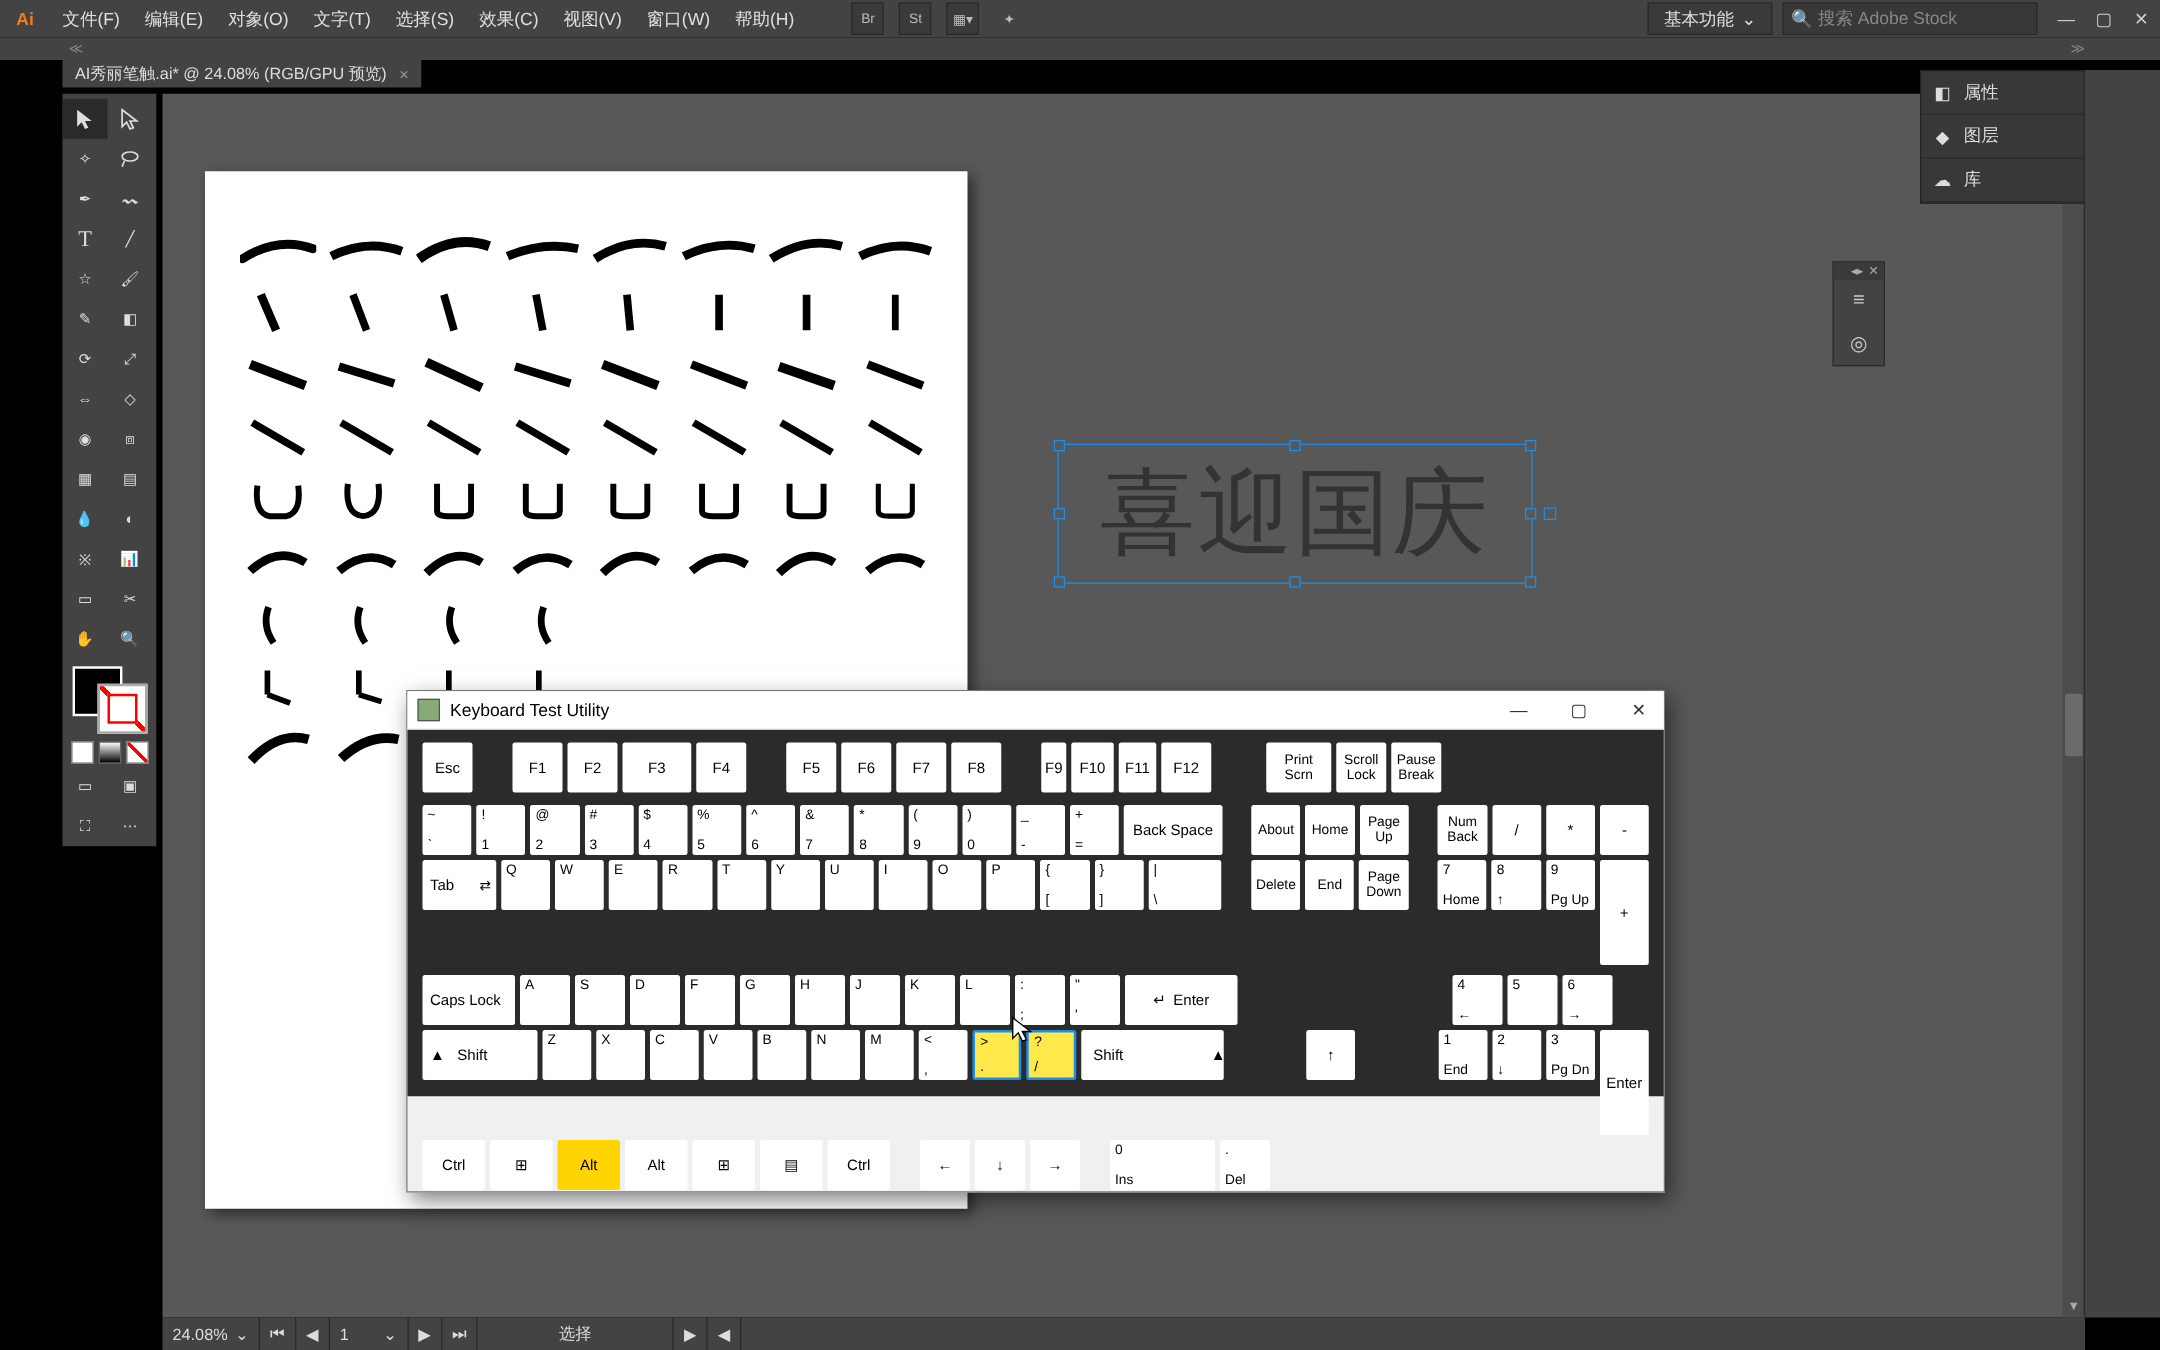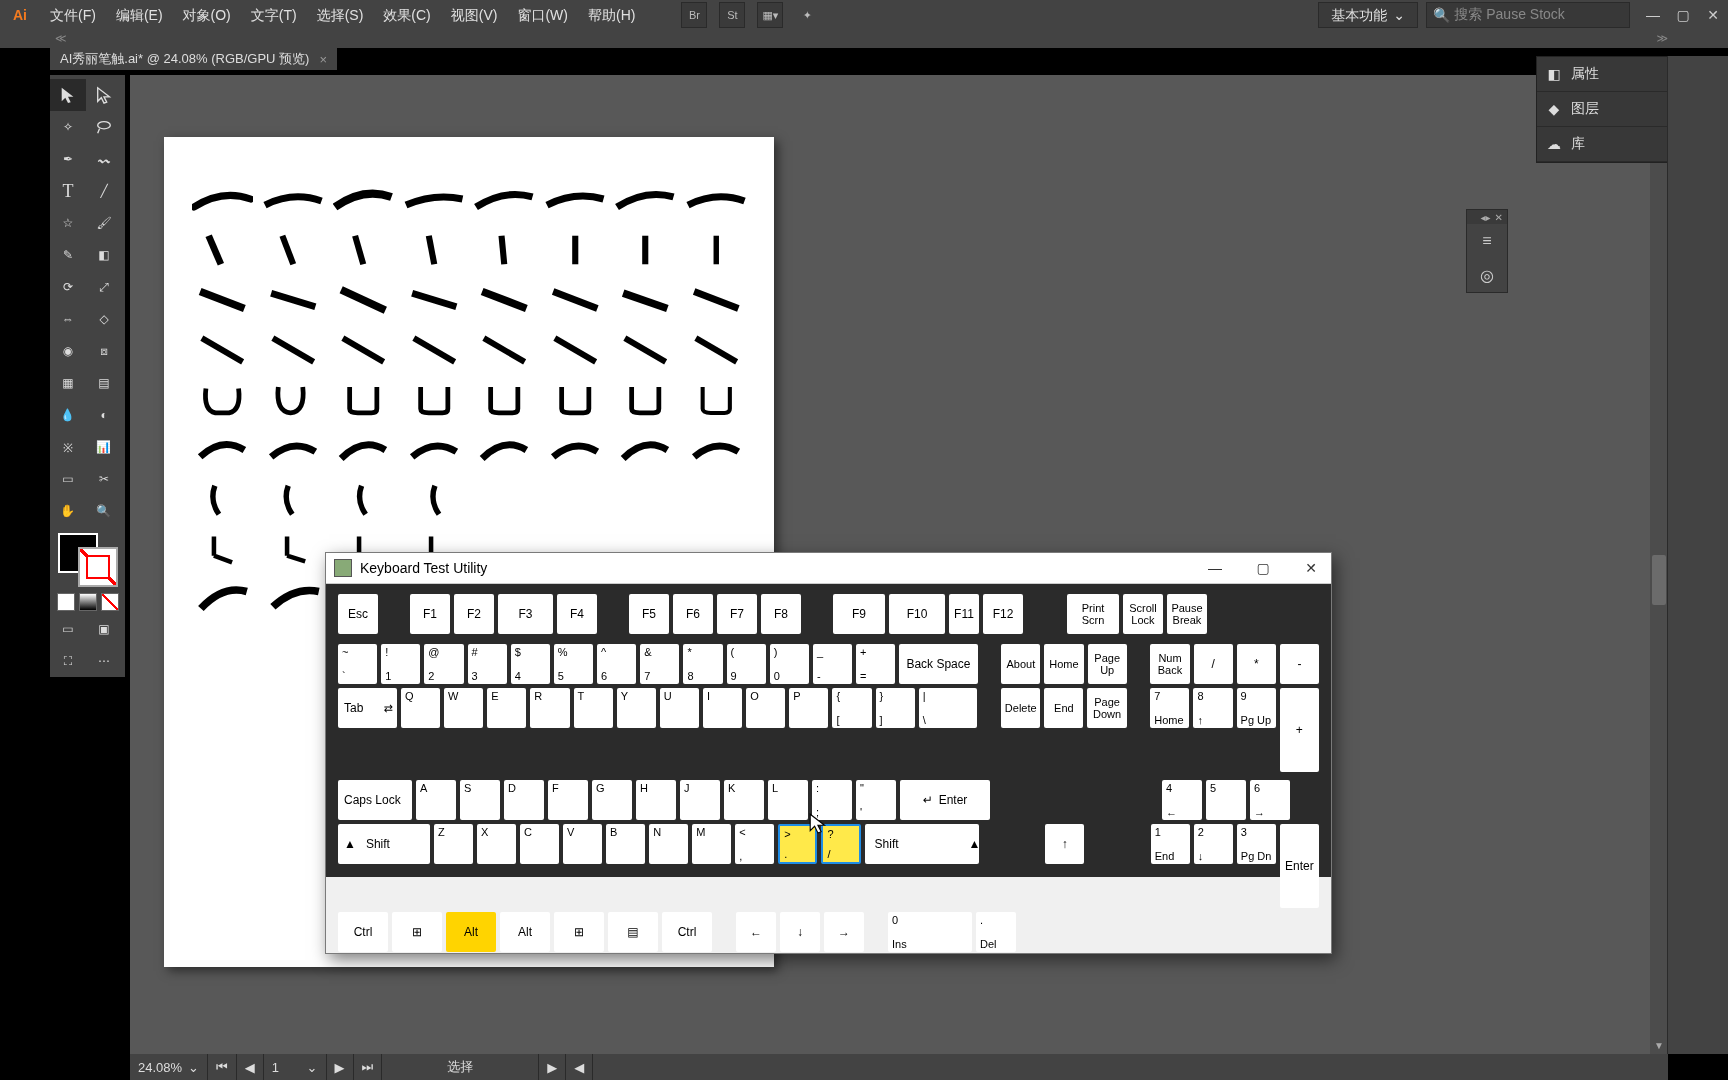--- a/index.html
+++ b/index.html
@@ -101,21 +101,21 @@
   <div class="menu-item">帮助(H)</div>
   <div style="width:30px"></div>
   <div class="mb-icon">Br</div>
   <div class="mb-icon">St</div>
   <div class="mb-icon">▦▾</div>
   <div class="mb-icon" style="border:none;background:none">✦</div>
   <div class="mb-dropdown">
       <span>基本功能</span>
       <span>⌄</span>
     </div>
-  <div class="search-stock"><span>🔍</span>&nbsp;<span>搜索 Pause Stock</span></div>
+  <div class="search-stock"><span>🔍</span>&nbsp;<span>搜索 Adobe Stock</span></div>
   <div class="win-btn">—</div>
   <div class="win-btn">▢</div>
   <div class="win-btn">✕</div>
 </div>
 <div class="ai-optbar">
   <span class="chev-l">≪</span>
   <span class="chev-r">≫</span>
 </div>
 
 <div class="doc-tabs">
@@ -406,20 +406,32 @@
           <svg class="stroke-shape" viewBox="0 0 60 40">
             <path d="M4 28 Q30 4 58 10" stroke="#000" stroke-width="9" fill="none"></path>
           </svg>
           <svg class="stroke-shape" viewBox="0 0 60 40">
             <path d="M4 30 Q30 2 58 12" stroke="#000" stroke-width="9" fill="none"></path>
           </svg>
         </div>
     </div>
   </div>
 
+  <div class="sel-box">
+    <div class="txt">喜迎国庆</div>
+    <div class="h" style="left:-4px;top:-4px"></div>
+    <div class="h" style="left:50%;top:-4px;transform:translateX(-50%)"></div>
+    <div class="h" style="right:-4px;top:-4px"></div>
+    <div class="h" style="left:-4px;top:50%;transform:translateY(-50%)"></div>
+    <div class="h" style="right:-4px;top:50%;transform:translateY(-50%)"></div>
+    <div class="h" style="left:-4px;bottom:-4px"></div>
+    <div class="h" style="left:50%;bottom:-4px;transform:translateX(-50%)"></div>
+    <div class="h" style="right:-4px;bottom:-4px"></div>
+    <div class="port"></div>
+  </div>
 
   <div class="float-panel">
     <div class="hdr">
         <span>◂▸</span>
         <span>✕</span>
       </div>
     <div class="ic">≡</div>
     <div class="ic">◎</div>
   </div>
 </div>
@@ -478,22 +490,22 @@
       <div class="key" style="width:40px">F1</div>
       <div class="key" style="width:40px">F2</div>
       <div class="key" style="width:55px">F3</div>
       <div class="key" style="width:40px">F4</div>
       <div class="kgap"></div>
       <div class="key" style="width:40px">F5</div>
       <div class="key" style="width:40px">F6</div>
       <div class="key" style="width:40px">F7</div>
       <div class="key" style="width:40px">F8</div>
       <div class="kgap"></div>
-      <div class="key" style="width:52px">F9</div>
-      <div class="key" style="width:56px">F10</div>
+      <div class="key" style="width:20px">F9</div>
+      <div class="key" style="width:34px">F10</div>
       <div class="key" style="width:30px">F11</div>
       <div class="key" style="width:40px">F12</div>
       <div style="width:36px"></div>
       <div class="key small-lbl" style="width:52px;white-space:pre">Print
 Scrn</div>
       <div class="key small-lbl" style="width:40px;white-space:pre">Scroll
 Lock</div>
       <div class="key small-lbl" style="width:40px;white-space:pre">Pause
 Break</div>
     </div>

